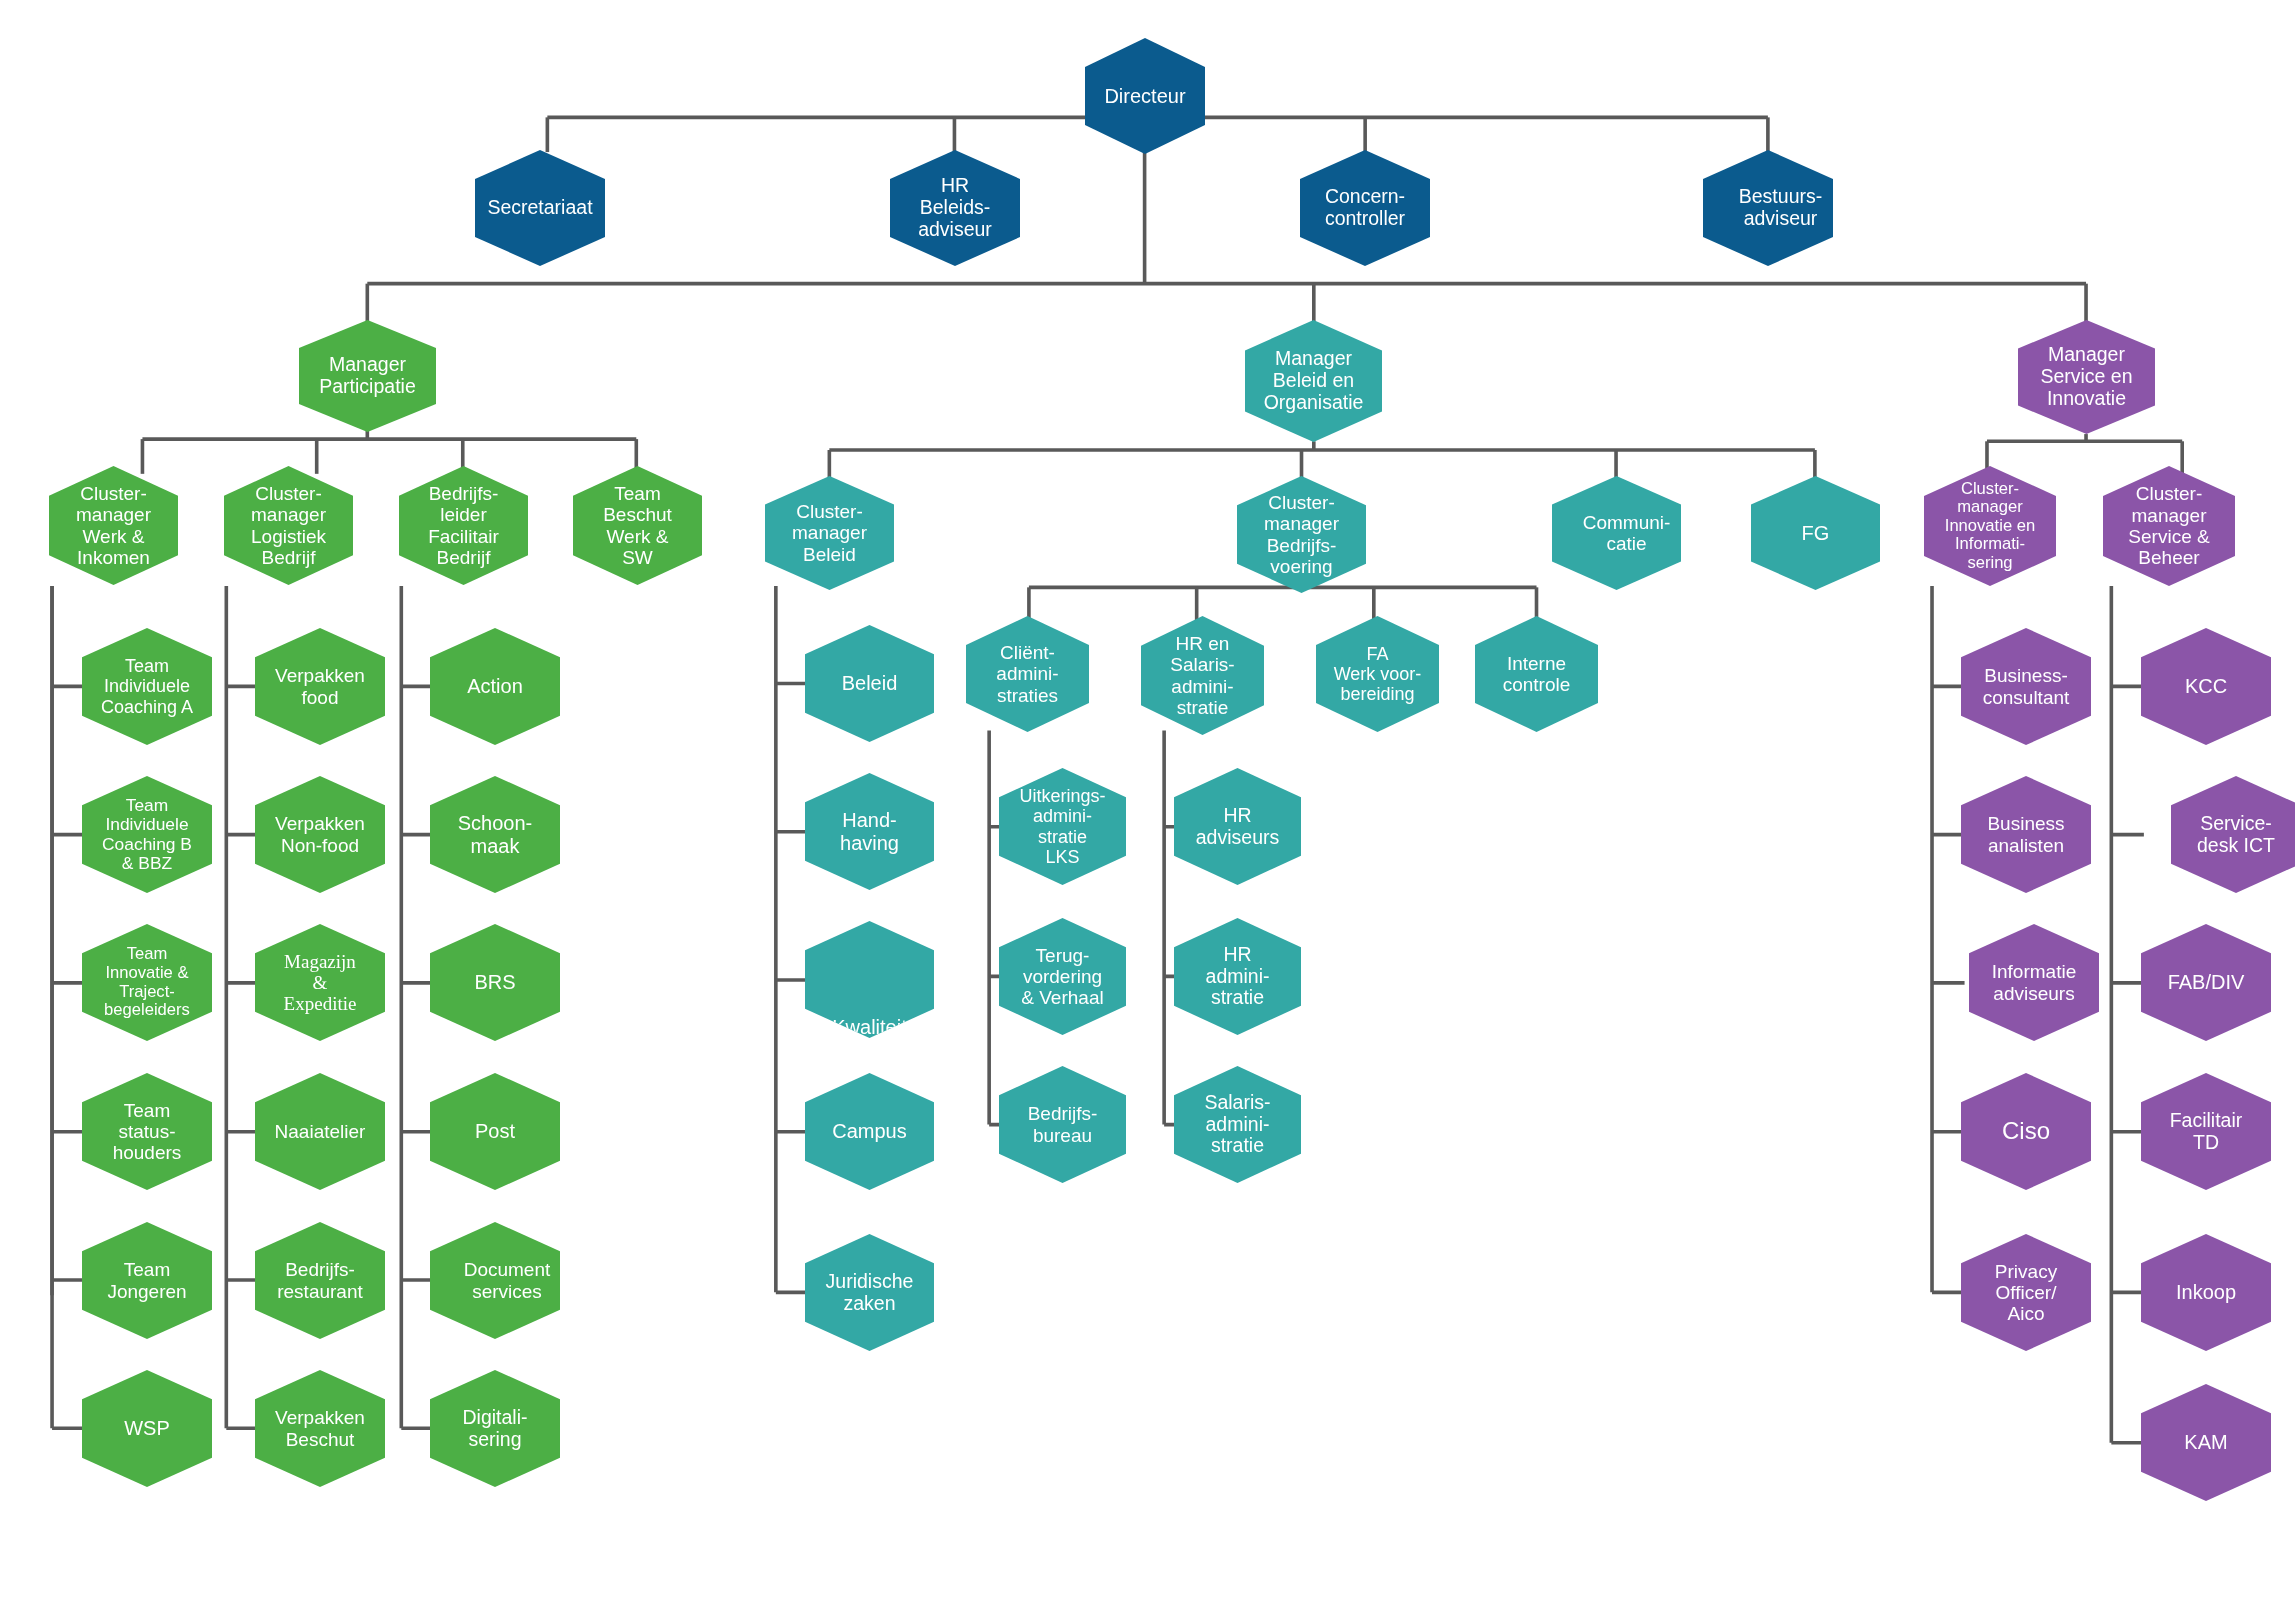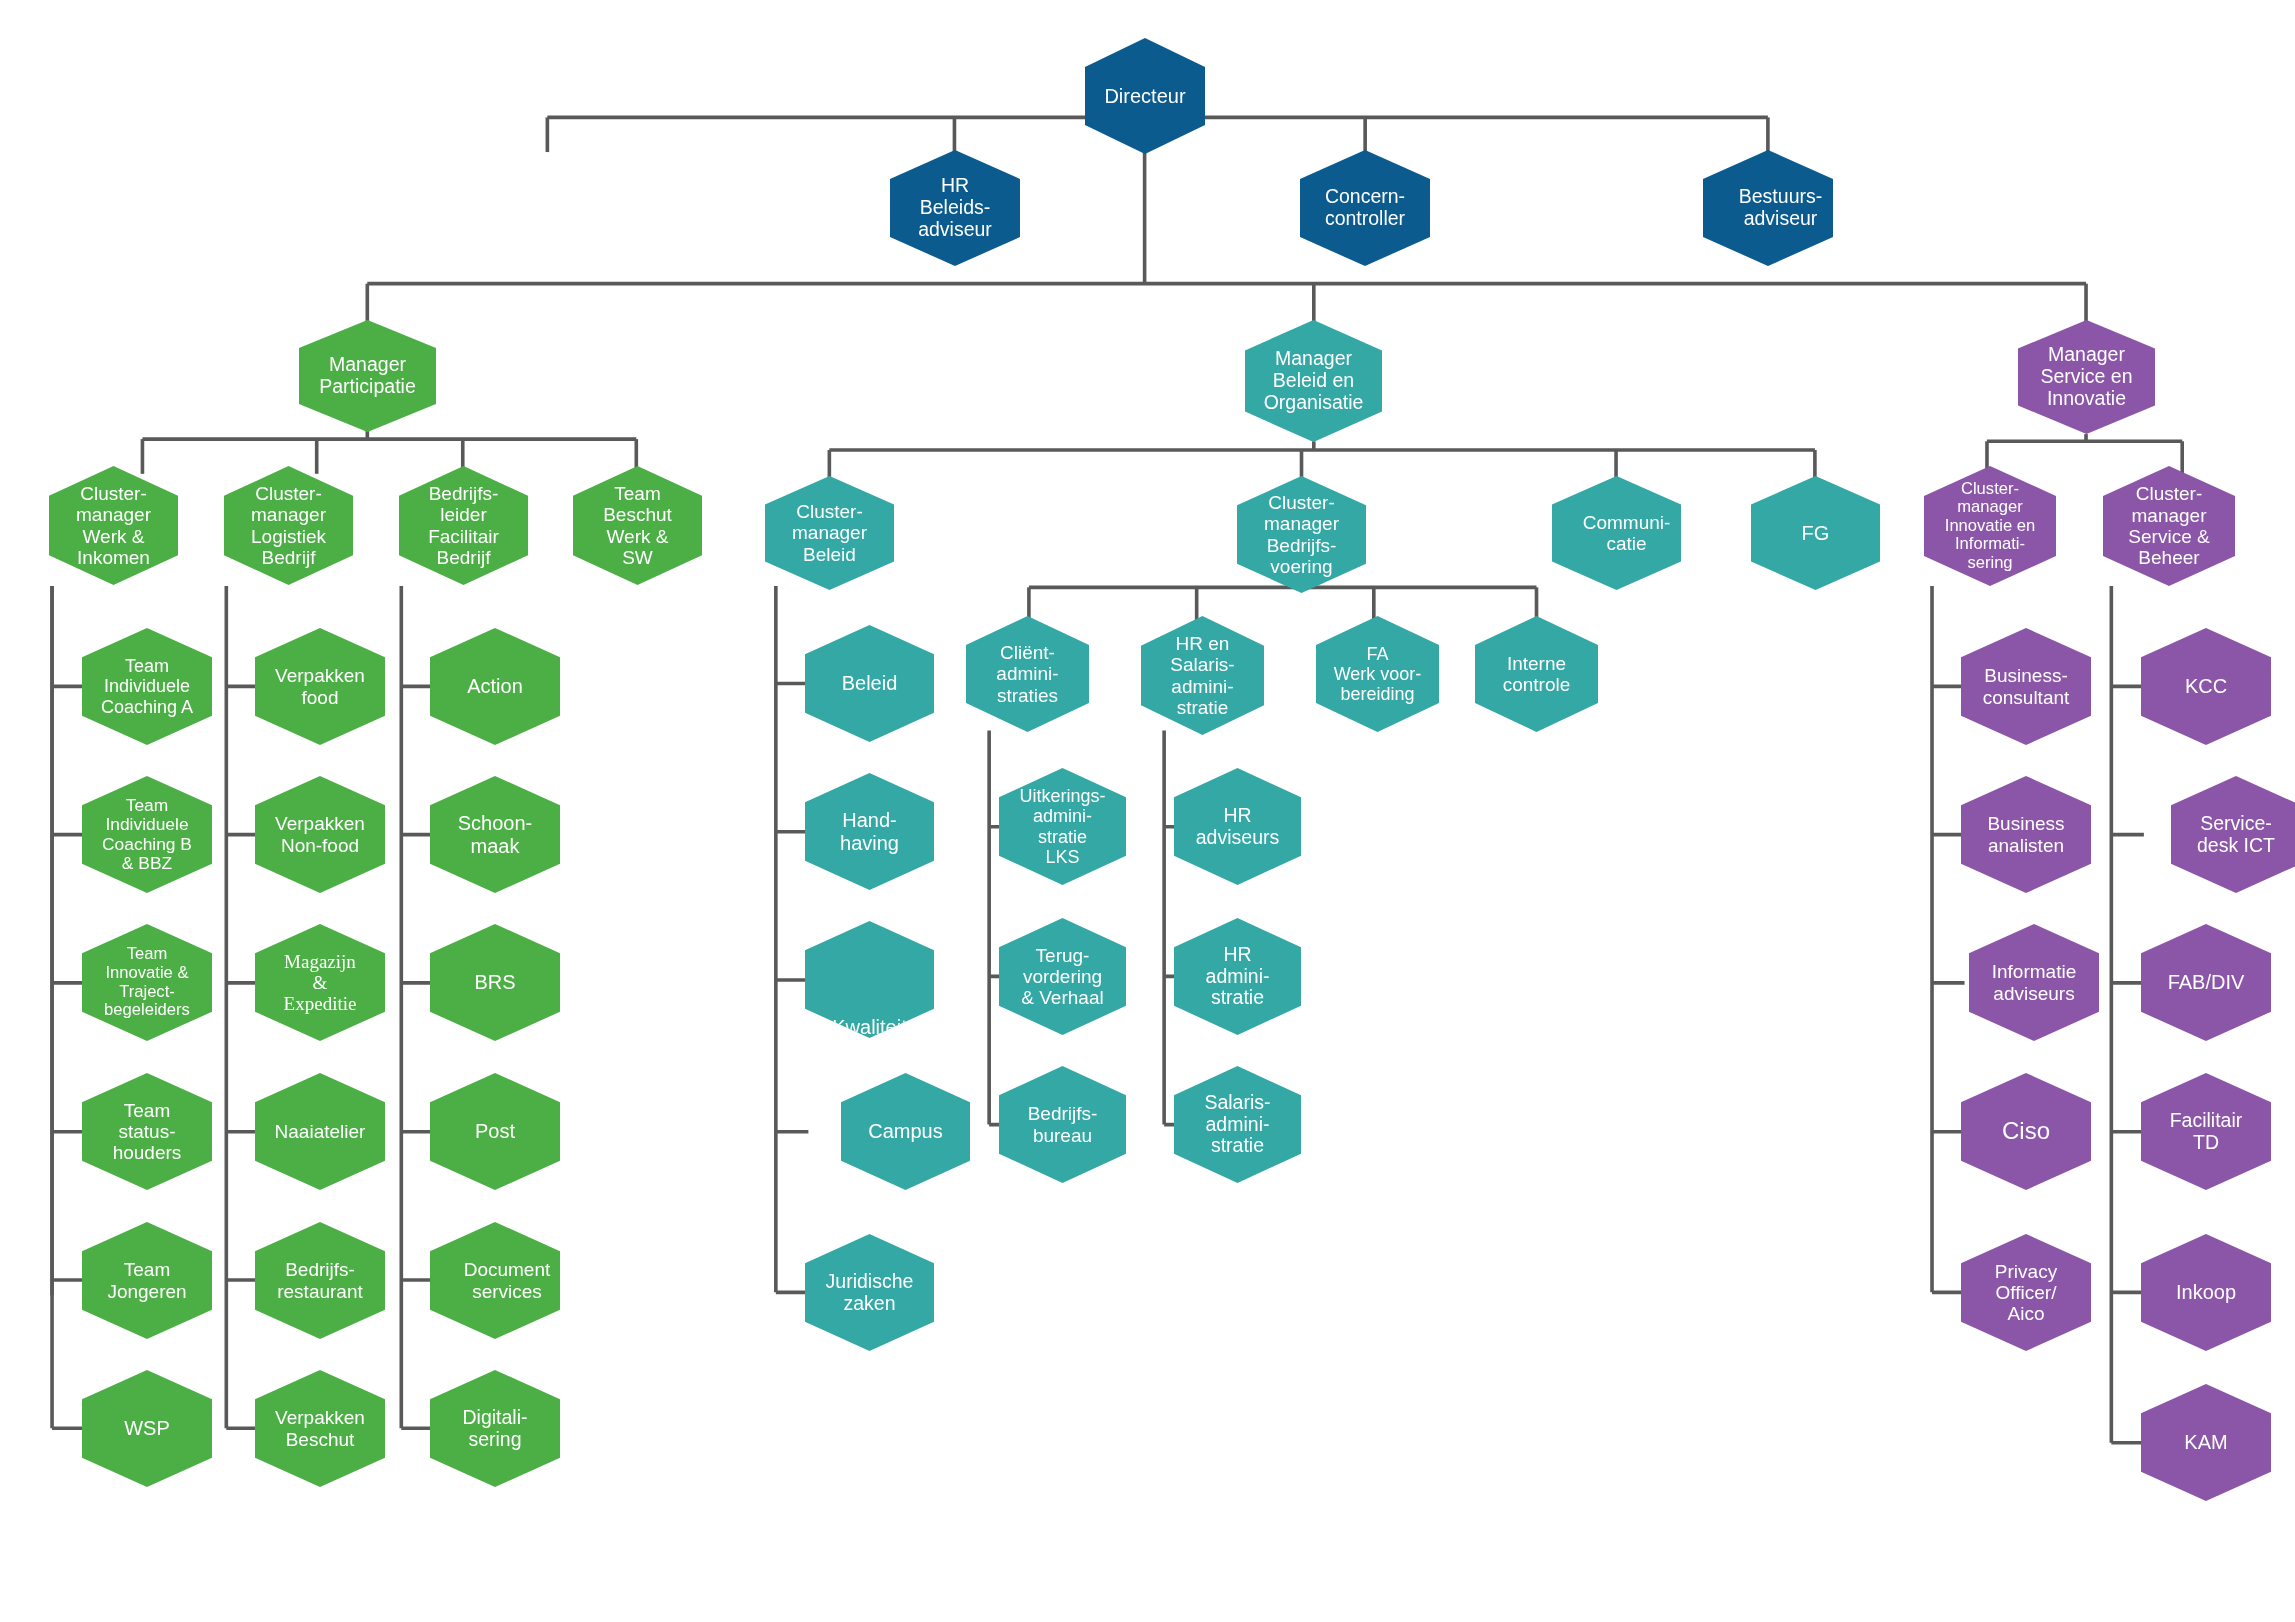--- a/index.html
+++ b/index.html
@@ -127,20 +127,23 @@
       <path d="M 2920 1565 H 2965"></path>
       <path d="M 2920 1787 H 2965"></path>
       <path d="M 2920 1995 H 2965"></path>
     </g>
   </svg>
 
   <div class="node c-blue" style="left:1085px;top:38px;width:120px;height:116px;font-size:20px;">
     <span>Directeur</span>
   </div>
 
+  <div class="node c-blue" style="left:475px;top:150px;width:130px;height:116px;font-size:19.5px;">
+    <span>Secretariaat</span>
+  </div>
 
   <div class="node c-blue" style="left:890px;top:150px;width:130px;height:116px;font-size:19.5px;">
     <span>HR<br>Beleids-<br>adviseur</span>
   </div>
 
   <div class="node c-blue" style="left:1300px;top:150px;width:130px;height:116px;font-size:19.5px;">
     <span>Concern-<br>controller</span>
   </div>
 
   <div class="node c-blue" style="left:1703px;top:150px;width:130px;height:116px;font-size:19.5px;padding-left:25px;">
@@ -240,21 +243,21 @@
 
   <div class="node c-teal" style="left:805px;top:625px;width:129px;height:117px;font-size:20px;">
     <span>Beleid</span>
   </div>
   <div class="node c-teal" style="left:805px;top:773px;width:129px;height:117px;font-size:20px;">
     <span>Hand-<br>having</span>
   </div>
   <div class="node c-teal" style="left:805px;top:921px;width:129px;height:117px;font-size:20px;align-items:flex-end;">
     <span>Kwaliteit</span>
   </div>
-  <div class="node c-teal" style="left:805px;top:1073px;width:129px;height:117px;font-size:20px;margin-left:36px;">
+  <div class="node c-teal" style="left:805px;top:1073px;width:129px;height:117px;font-size:20px;">
     <span>Campus</span>
   </div>
   <div class="node c-teal" style="left:805px;top:1234px;width:129px;height:117px;font-size:19.5px;">
     <span>Juridische<br>zaken</span>
   </div>
 
   <div class="node c-teal" style="left:966px;top:616px;width:123px;height:116px;font-size:19px;">
     <span>Cliënt-<br>admini-<br>straties</span>
   </div>
   <div class="node c-teal" style="left:1141px;top:616px;width:123px;height:119px;font-size:19px;">

